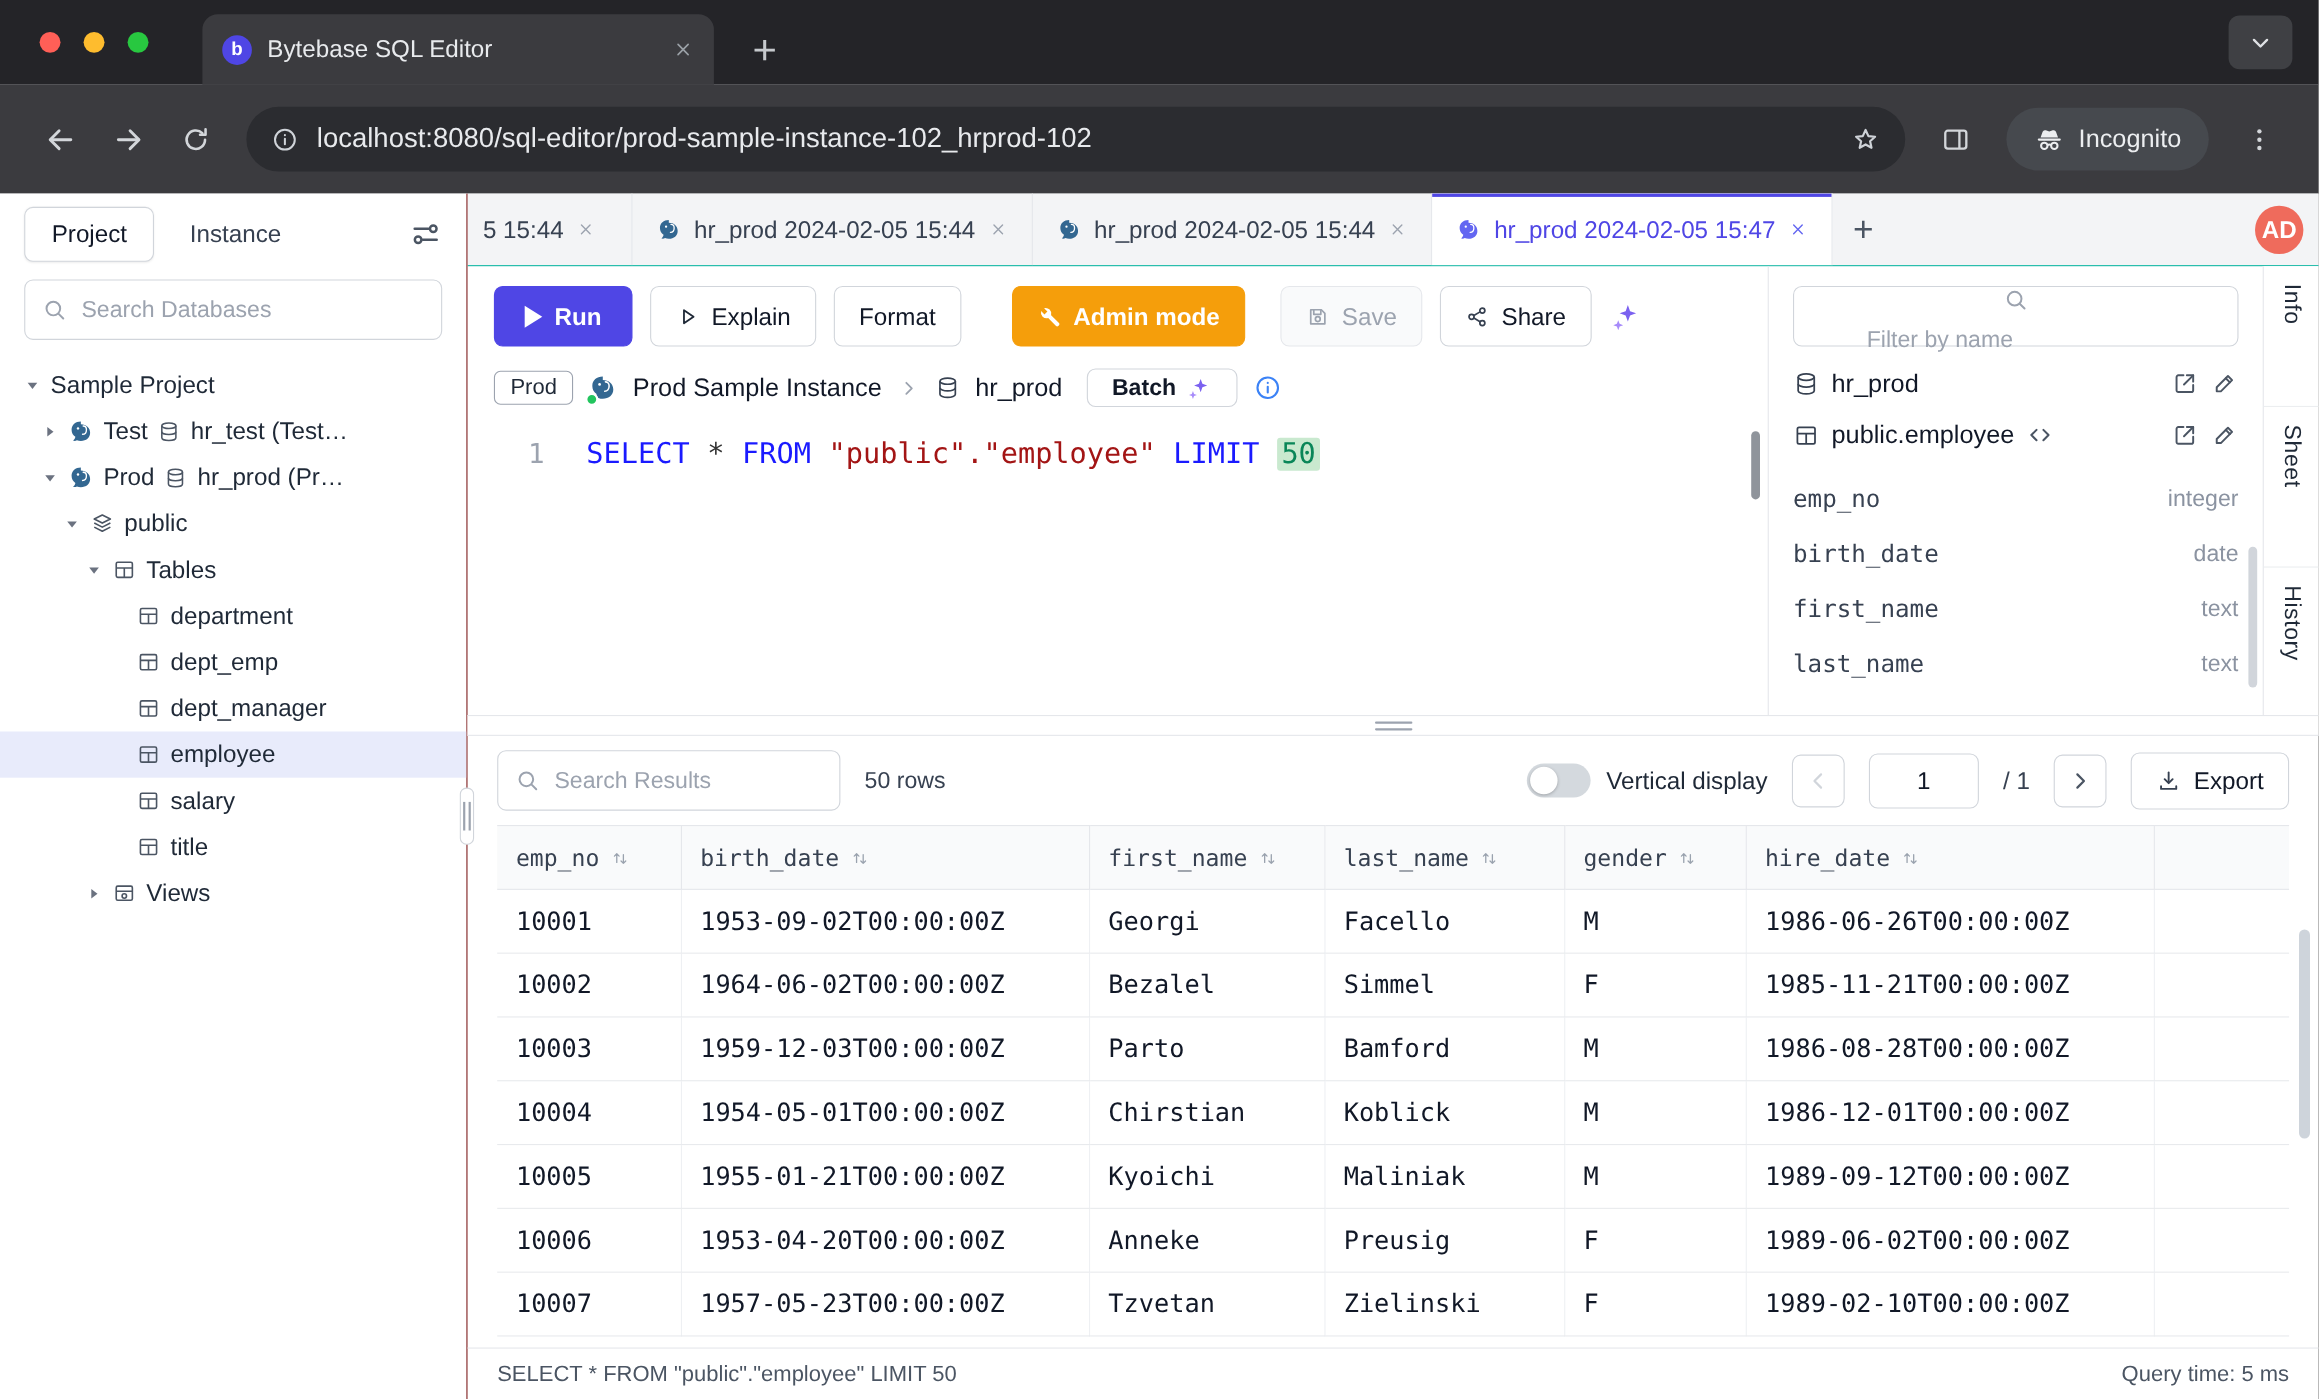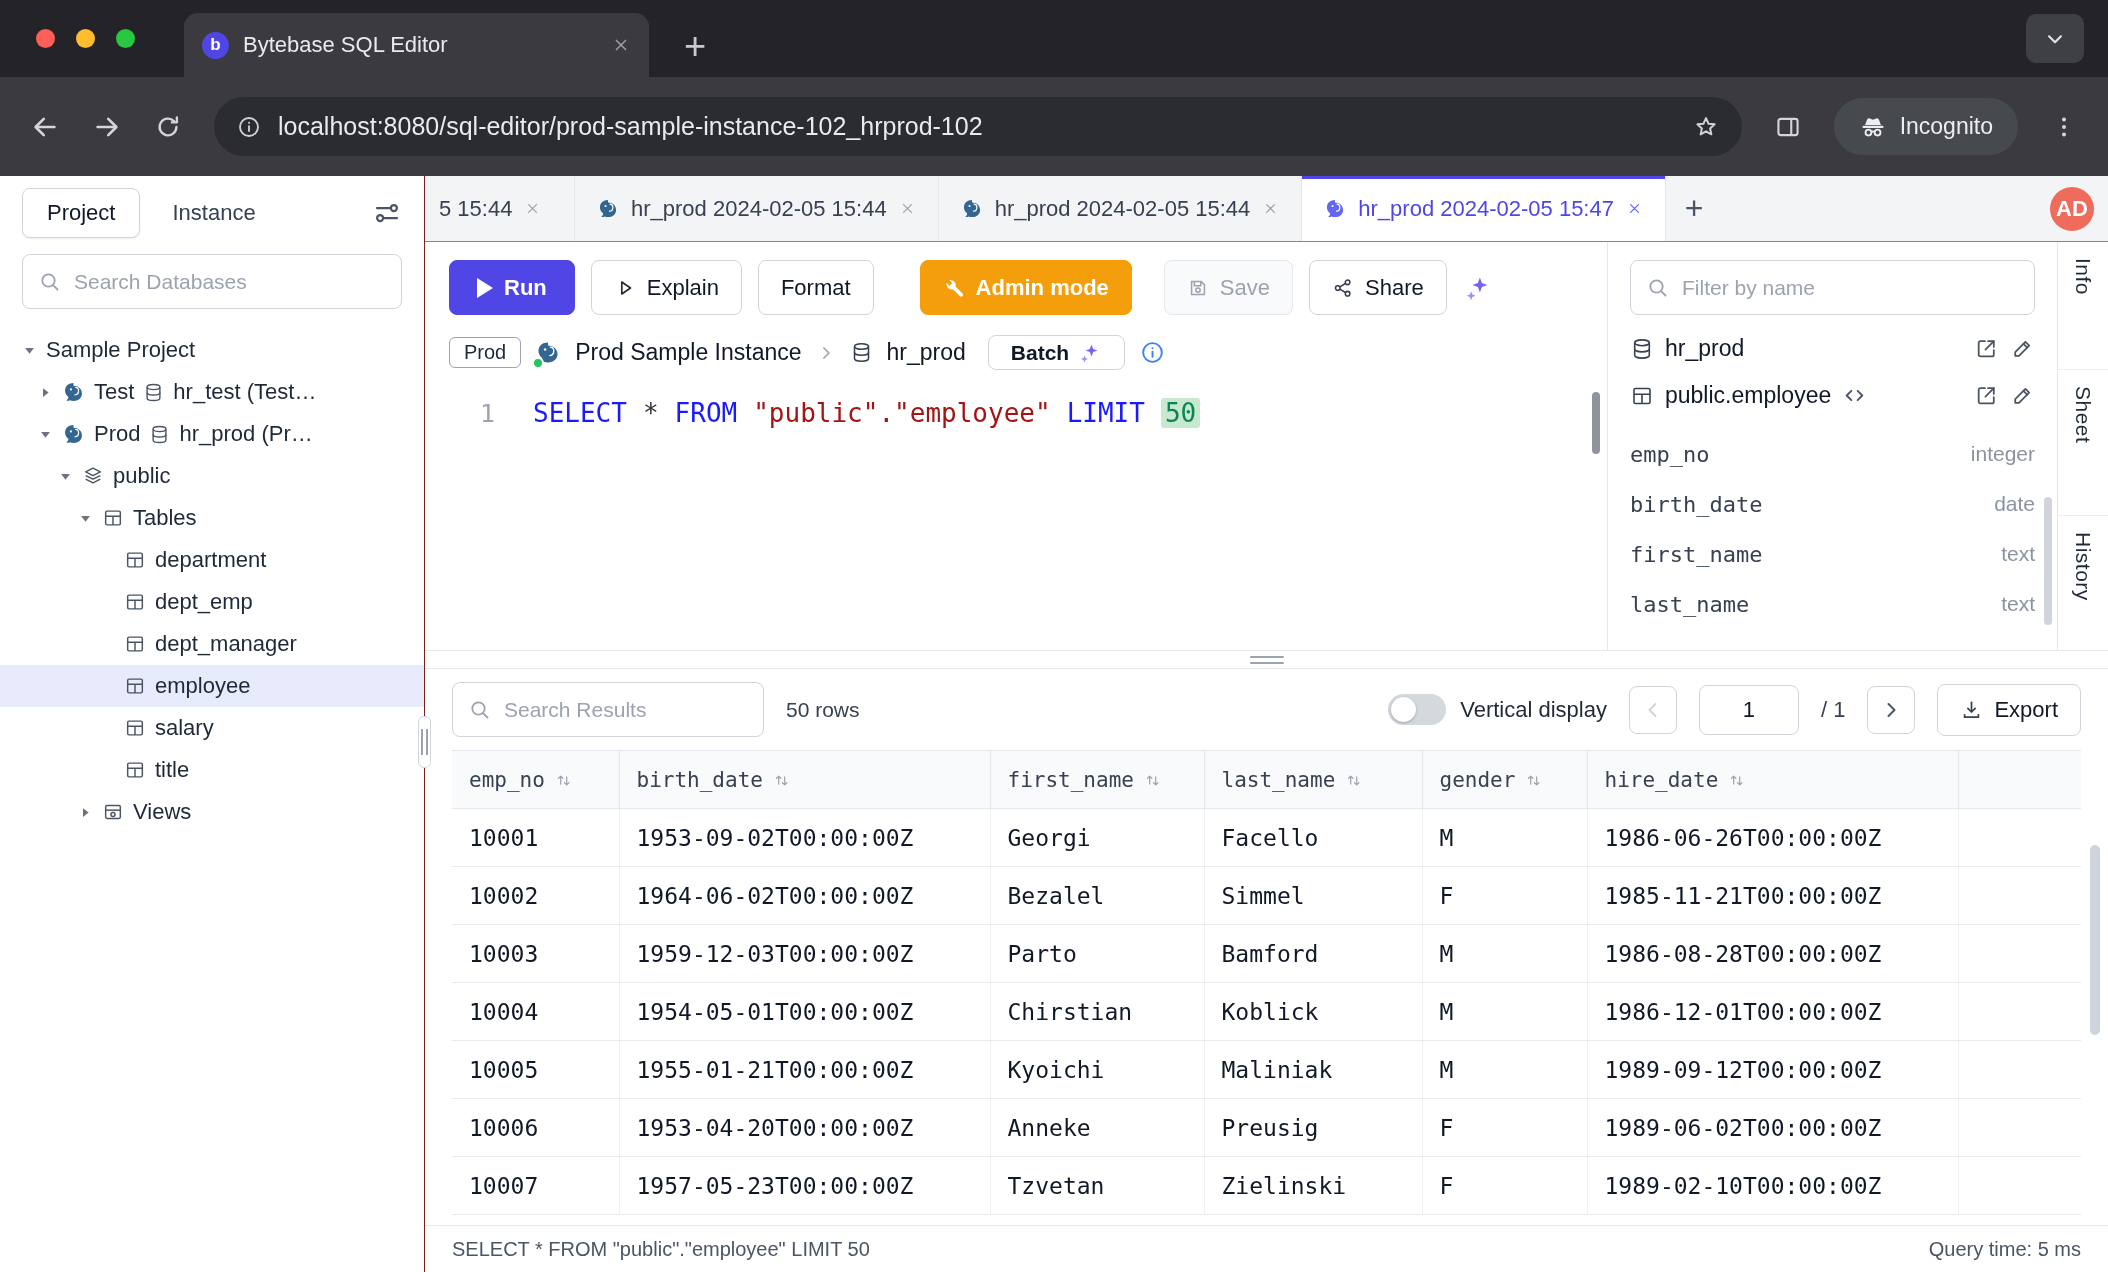--- a/index.html
+++ b/index.html
@@ -14,21 +14,21 @@
   .l-red{background:#ff5f57}.l-yel{background:#febc2e}.l-grn{background:#28c840}
   .browser-tab { position:absolute; left:184px; bottom:0; width:465px; height:64px; background:#3b3b3f;
     border-radius:14px 14px 0 0; display:flex; align-items:center; padding:0 18px; gap:14px; }
   .favicon { width:27px; height:27px; border-radius:50%; background:#4f46e5; color:#fff; font-size:17px;
     font-weight:bold; display:flex; align-items:center; justify-content:center; }
   .tab-title { color:#e8eaed; font-size:22px; flex:1; white-space:nowrap; overflow:hidden; }
   .newtab-browser { position:absolute; left:684px; bottom:8px; color:#c6c9cd; font-size:38px; line-height:46px;
     background:none; border:none; }
   .frame-chevbtn { position:absolute; right:24px; top:14px; width:58px; height:49px; background:#3f4044;
     border-radius:10px; display:flex; align-items:center; justify-content:center; color:#dfe1e5; border:none; }
-  .toolbar { height:99px; background:#3b3b3f; display:flex; align-items:center; padding:0 30px; gap:32px; }
+  .toolbar { height:99px; background:#3b3b3f; display:flex; align-items:center; padding:0 40px; gap:32px; }
   .nav-ic { color:#d3d6da; background:none; border:none; display:flex; }
   .omnibox { flex:1; height:59px; background:#2b2c30; border-radius:30px; display:flex; align-items:center;
     padding:0 22px; gap:16px; min-width:0; }
   .url { color:#e8eaed; font-size:25px; flex:1; white-space:nowrap; overflow:hidden; }
   .incog { height:57px; background:#46494e; border-radius:29px; display:flex; align-items:center; gap:13px;
     padding:0 25px; color:#eceef0; font-size:23px; font-weight:500; border:none; }
 
   
   .app { position:absolute; top:176px; left:0; right:0; bottom:0; display:flex; }
   .sidebar { width:425px; border-right:1px solid #7f1d1d; display:flex; flex-direction:column; position:relative; background:#fff; }
@@ -86,21 +86,21 @@
   .btn-batch { height:35px; font-size:21px; font-weight:700; gap:9px; margin-left:8px; }
   .code-area { flex:1; position:relative; font-family:"DejaVu Sans Mono",monospace; font-size:26px; padding-top:14px; }
   .code-line { display:flex; align-items:baseline; }
   .gutter { width:70px; text-align:right; color:#9ca3af; margin-right:38px; font-size:25px; flex:none; }
   .tok { margin-right:16px; }
   .kw{color:#1a1aff}.op{color:#333}.str{color:#a31515}
   .num{color:#098658; background:#c9e9cf; border-radius:3px; padding:0 4px; margin-right:0;}
   .editor-thumb { position:absolute; right:7px; top:8px; width:8px; height:62px; background:#8f949b; border-radius:4px; }
 
   .schema-pane { width:449px; display:flex; flex-direction:column; padding-top:18px; position:relative; min-height:0; }
-  .filter-box { margin:0 22px; }
+  .filter-box { margin:0 22px;flex-direction:column; }
   .obj-row { display:flex; align-items:center; gap:11px; margin:20px 22px 0; color:#374151; }
   .obj-name { font-size:23px; font-weight:500; color:#111827; white-space:nowrap; }
   .tbl-name { max-width:168px; overflow:hidden; }
   .act-ic { color:#4b5563; background:none; border:none; display:flex; }
   .col-list { margin:20px 22px 0; overflow:hidden; flex:1; }
   .col-item { height:50px; display:flex; align-items:center; justify-content:space-between; }
   .col-name { font-family:"DejaVu Sans Mono",monospace; font-size:22px; color:#374151; }
   .col-type { font-size:21px; color:#8b93a1; }
   .schema-thumb { position:absolute; right:5px; top:255px; width:8px; height:128px; background:#d1d5db; border-radius:4px; }
 

